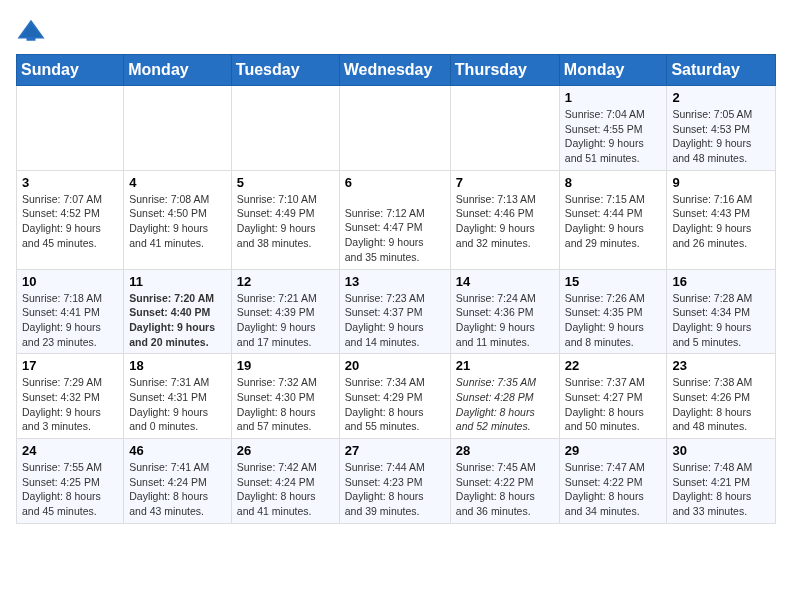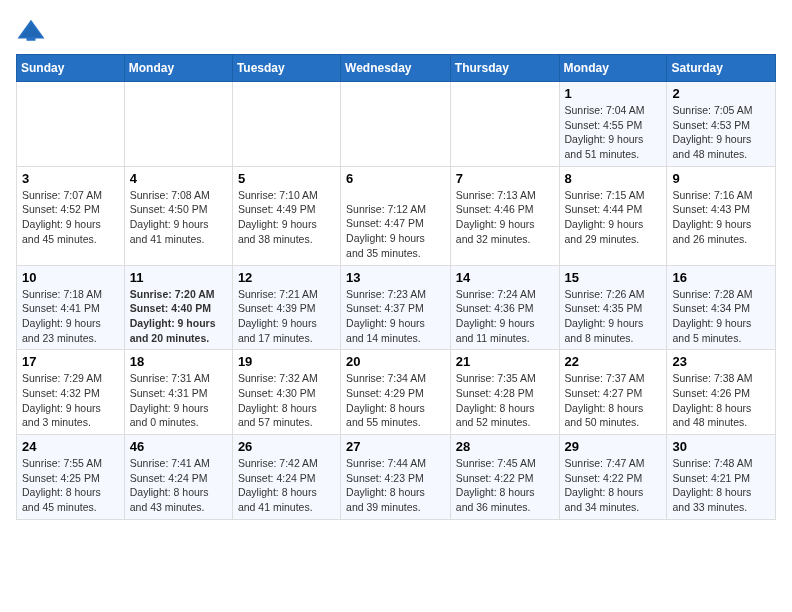--- a/index.html
+++ b/index.html
@@ -49,21 +49,21 @@
     table {
       width: 100%;
       border-collapse: collapse;
       font-size: 11px;
     }
     thead tr th {
       background-color: #2670c4;
       color: #fff;
       padding: 6px 4px;
       text-align: left;
-      font-size: 12px;
+      font-size: 16px;
       font-weight: bold;
       border: 1px solid #1a5fa8;
     }
     tbody tr td {
       vertical-align: top;
       padding: 4px 5px;
       border: 1px solid #ddd;
       min-height: 70px;
       height: 80px;
       background: #fff;
@@ -271,21 +271,21 @@
         </td>
         <td>
           <span class="day-number">20</span>
           <div class="day-detail" style="white-space: pre-line;">Sunrise: 7:34 AM
 Sunset: 4:29 PM
 Daylight: 8 hours
 and 55 minutes.</div>
         </td>
         <td>
           <span class="day-number">21</span>
-          <div class="day-detail" style="white-space: pre-line;">Sunrise: 7:35 AM
+          <div class="day-detail" style="white-space: pre-line; font-style: italic;">Sunrise: 7:35 AM
 Sunset: 4:28 PM
 Daylight: 8 hours
 and 52 minutes.</div>
         </td>
         <td>
           <span class="day-number">22</span>
           <div class="day-detail" style="white-space: pre-line;">Sunrise: 7:37 AM
 Sunset: 4:27 PM
 Daylight: 8 hours
 and 50 minutes.</div>

